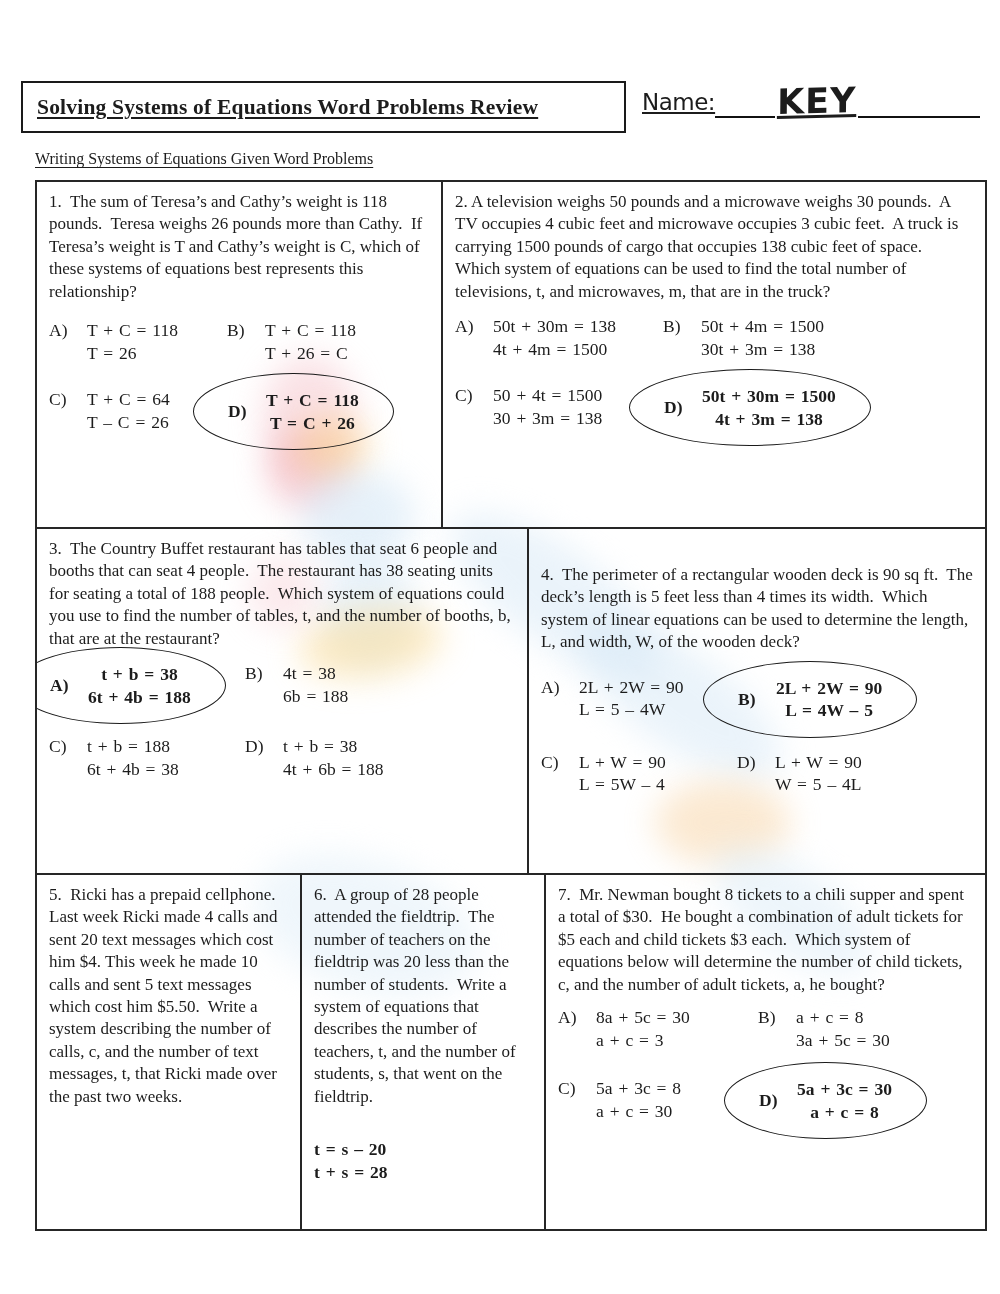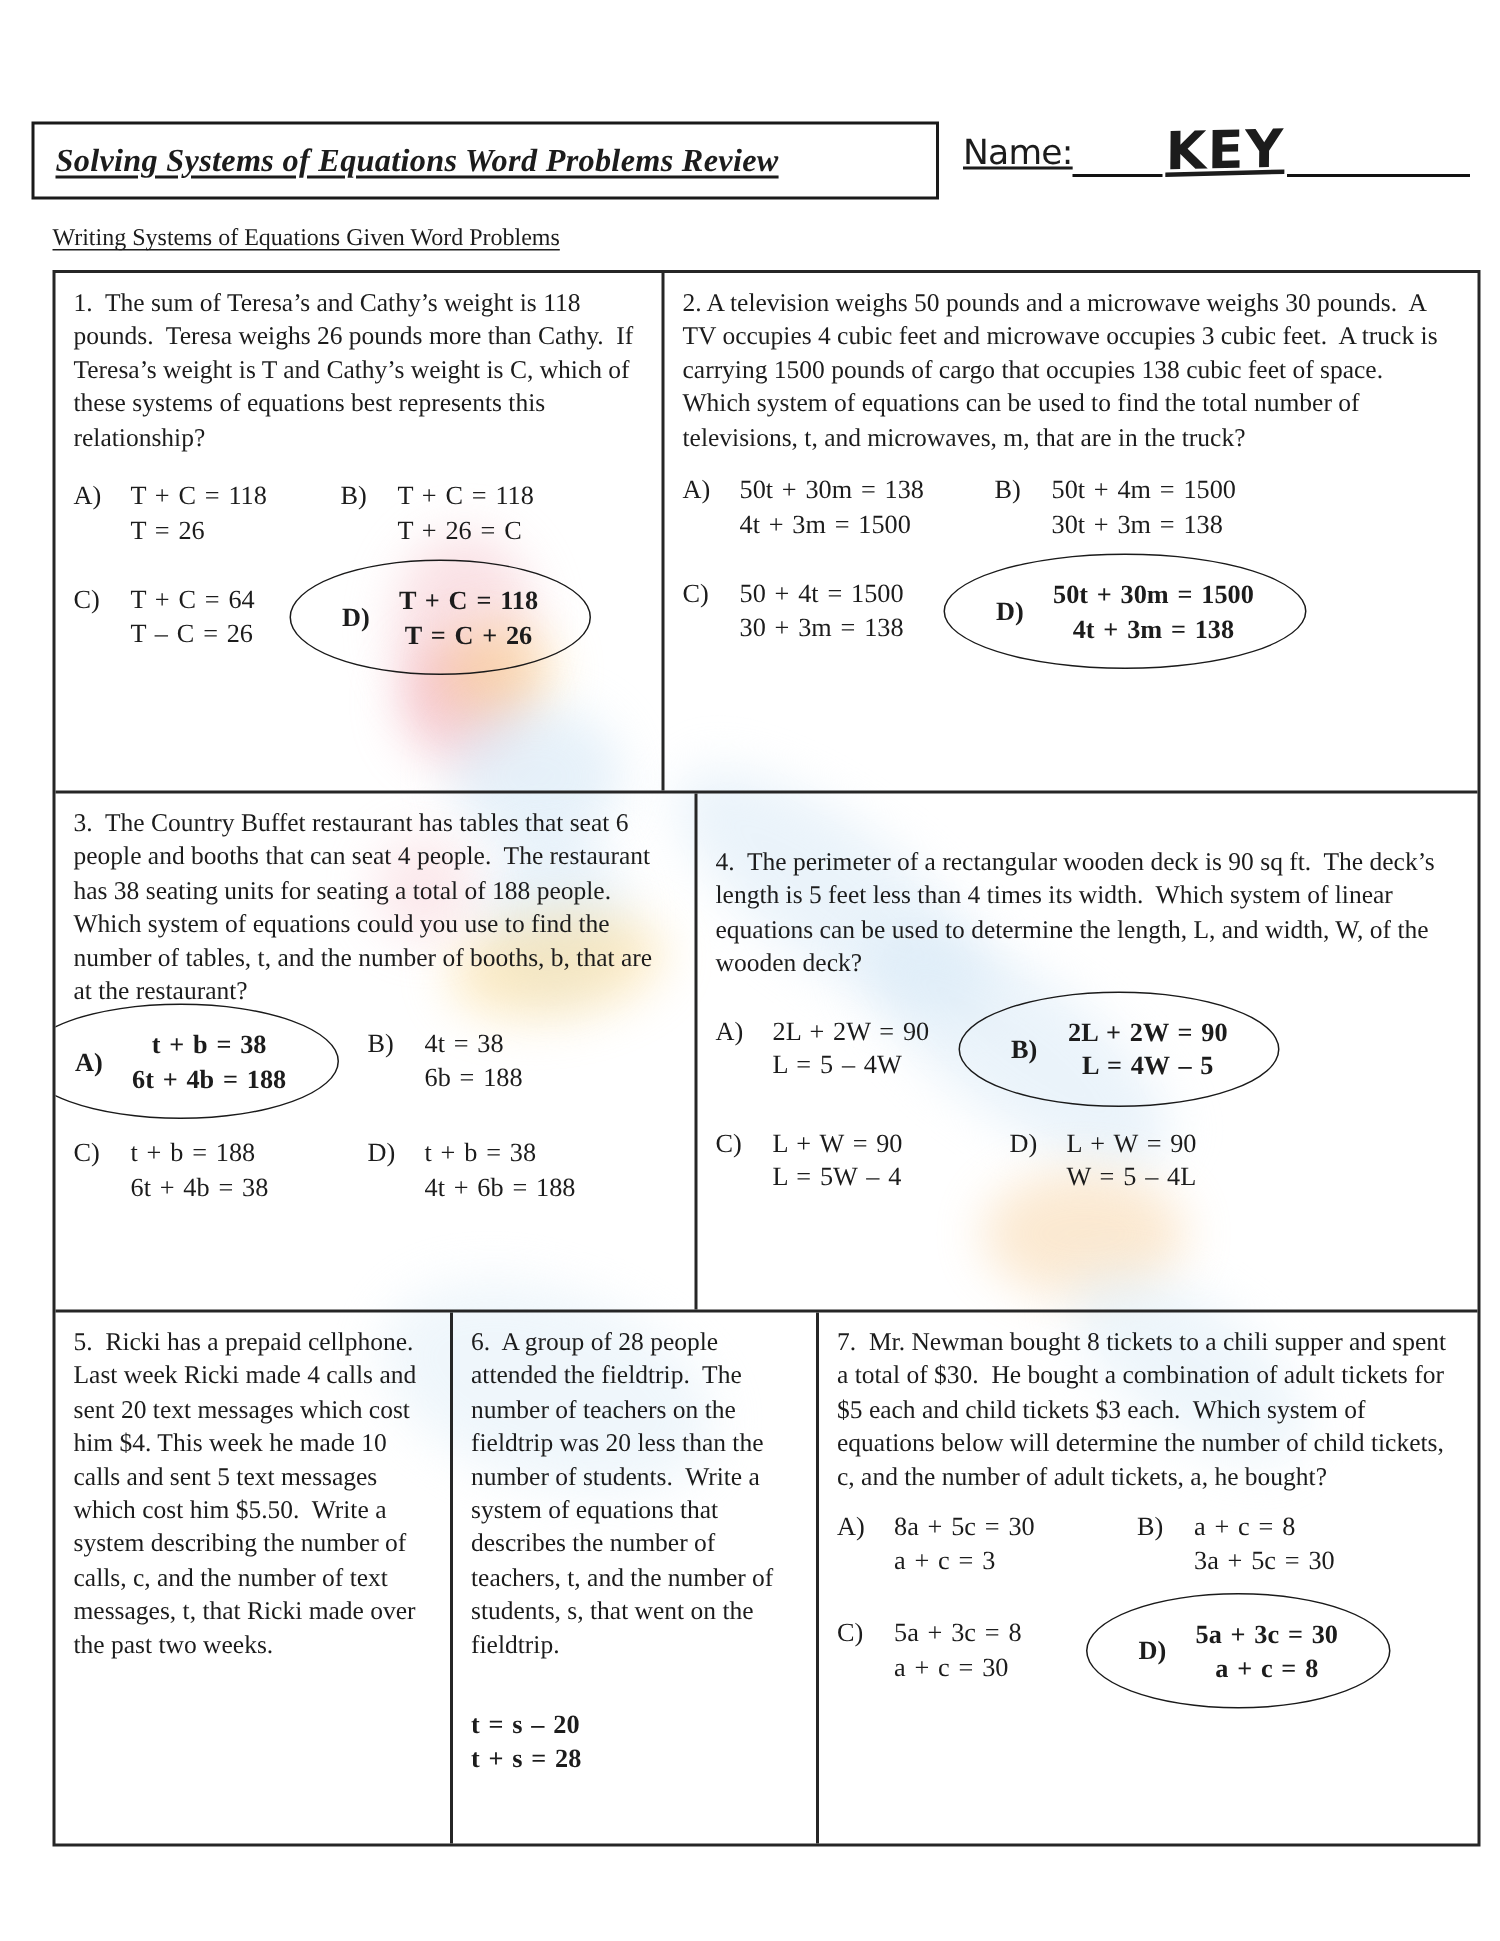--- a/index.html
+++ b/index.html
@@ -11,21 +11,21 @@
     font-family:"Liberation Serif", serif;
     color:#1c1c1c;
     overflow:hidden;
   }
   
   .wm{position:absolute;border-radius:50%;filter:blur(16px);pointer-events:none;z-index:0;}
   
   .title-box{
     position:absolute;left:21px;top:81px;width:605px;height:52px;
     border:2px solid #1a1a1a;display:flex;align-items:center;
-    padding-left:14px;background:transparent;z-index:2;font-style:italic;
+    padding-left:14px;background:transparent;z-index:2;
   }
   .title-box .title{
     font-weight:bold;font-size:21.5px;letter-spacing:.2px;
     text-decoration:underline;text-decoration-thickness:2px;text-underline-offset:3px;
   }
   .name-area{
     position:absolute;left:642px;top:86px;z-index:2;
     display:flex;align-items:flex-end;
     font-family:"DejaVu Sans", sans-serif;
     text-decoration:underline;
@@ -50,21 +50,21 @@
     border:2px solid #262626;display:flex;flex-direction:column;z-index:1;
   }
   .row{display:flex;border-bottom:2px solid #262626;}
   .row:last-child{border-bottom:none;}
   .row1{height:347px;}
   .row2{height:346px;}
   .row3{flex:1;}
   .cell{border-right:2px solid #262626;padding:9px 12px 8px 12px;overflow:hidden;position:relative;}
   .cell:last-child{border-right:none;}
   .r1c1{width:406px;}  .r1c2{flex:1;}
-  .r2c1{width:428px;}  .r2c2{flex:1;margin-top:26px;}
+  .r2c1{width:492px;}  .r2c2{flex:1;margin-top:26px;}
   .r3c1{width:265px;}  .r3c2{width:244px;} .r3c3{flex:1;}
   .ptext{
     margin:0;font-size:17px;line-height:22.4px;white-space:pre-wrap;
   }
   
   .opts{display:grid;row-gap:24px;margin-top:14px;font-size:17.5px;line-height:22.5px;word-spacing:1.5px;}
   .opts-p1{grid-template-columns:178px 1fr;margin-top:16px;}
   .opts-p2{grid-template-columns:208px 1fr;margin-top:12px;}
   .opts-p3{grid-template-columns:196px 1fr;margin-top:12px;row-gap:26px;}
   .opts-p4{grid-template-columns:196px 1fr;margin-top:22px;row-gap:28px;}
@@ -153,21 +153,21 @@
           </div>
         </div>
       </div>
       <div class="cell r1c2">
         <p class="ptext">2. A television weighs 50 pounds and a microwave weighs 30 pounds.  A TV occupies 4 cubic feet and microwave occupies 3 cubic feet.  A truck is carrying 1500 pounds of cargo that occupies 138 cubic feet of space.  Which system of equations can be used to find the total number of televisions, t, and microwaves, m, that are in the truck?</p>
         <div class="opts opts-p2">
           <div class="opt">
             <span class="letter">A)</span>
             <span class="eqs">
                 <span>50t + 30m = 138</span>
-                <span>4t + 3m = 1500</span>
+                <span>4t + 4m = 1500</span>
               </span>
           </div>
           <div class="opt">
             <span class="letter">B)</span>
             <span class="eqs">
                 <span>50t + 4m = 1500</span>
                 <span>30t + 3m = 138</span>
               </span>
           </div>
           <div class="opt">

